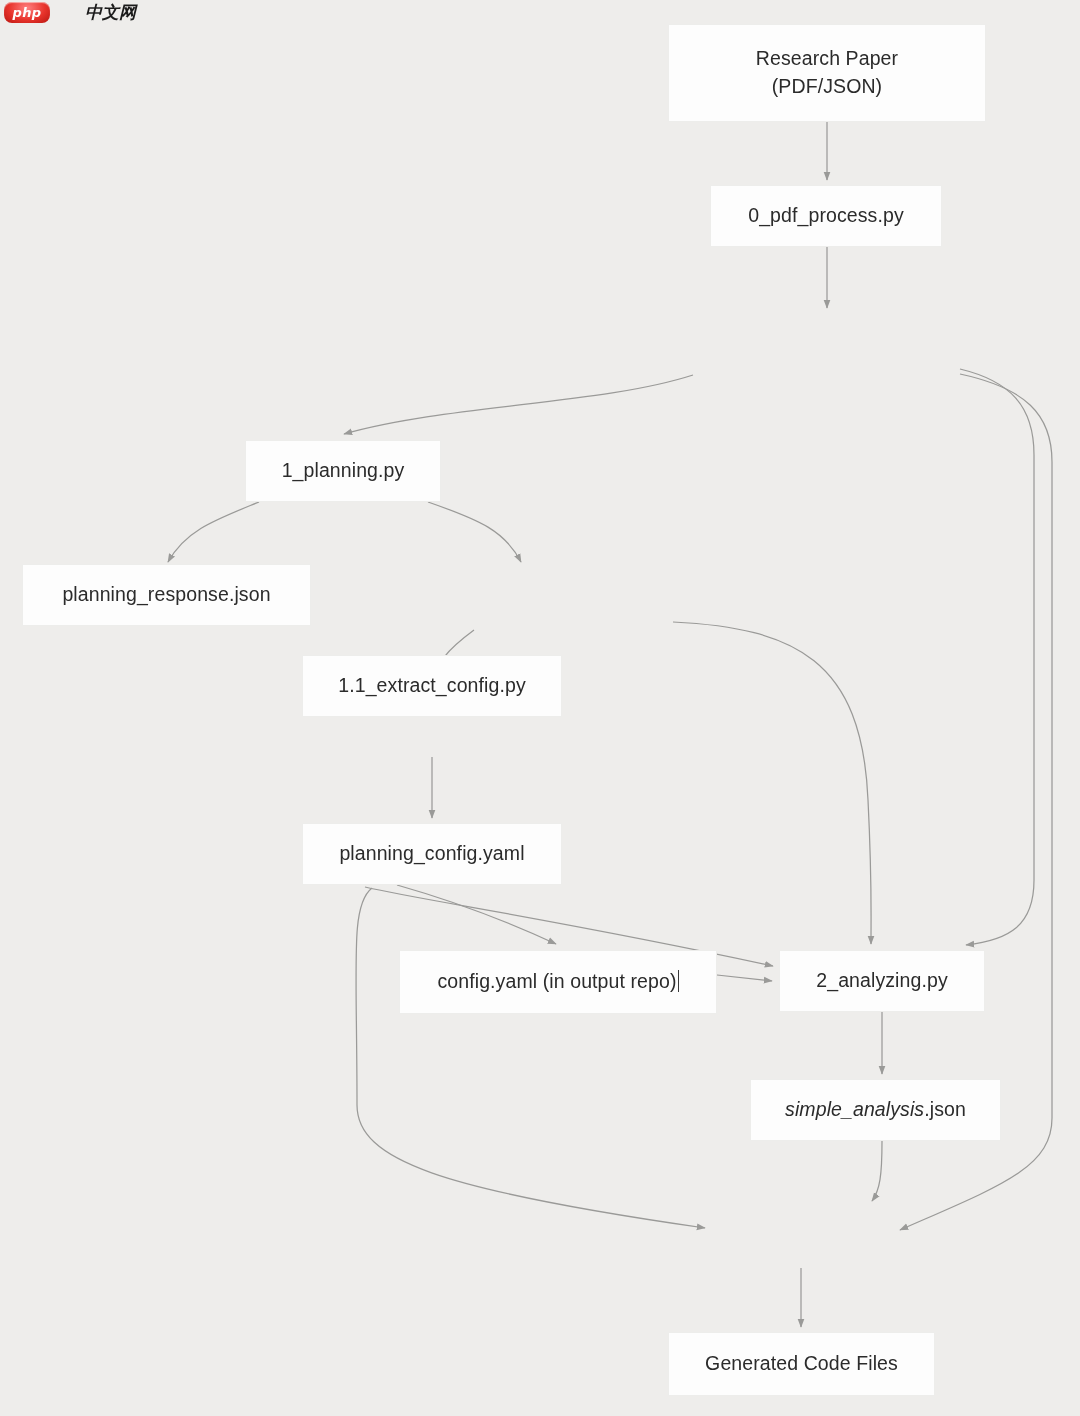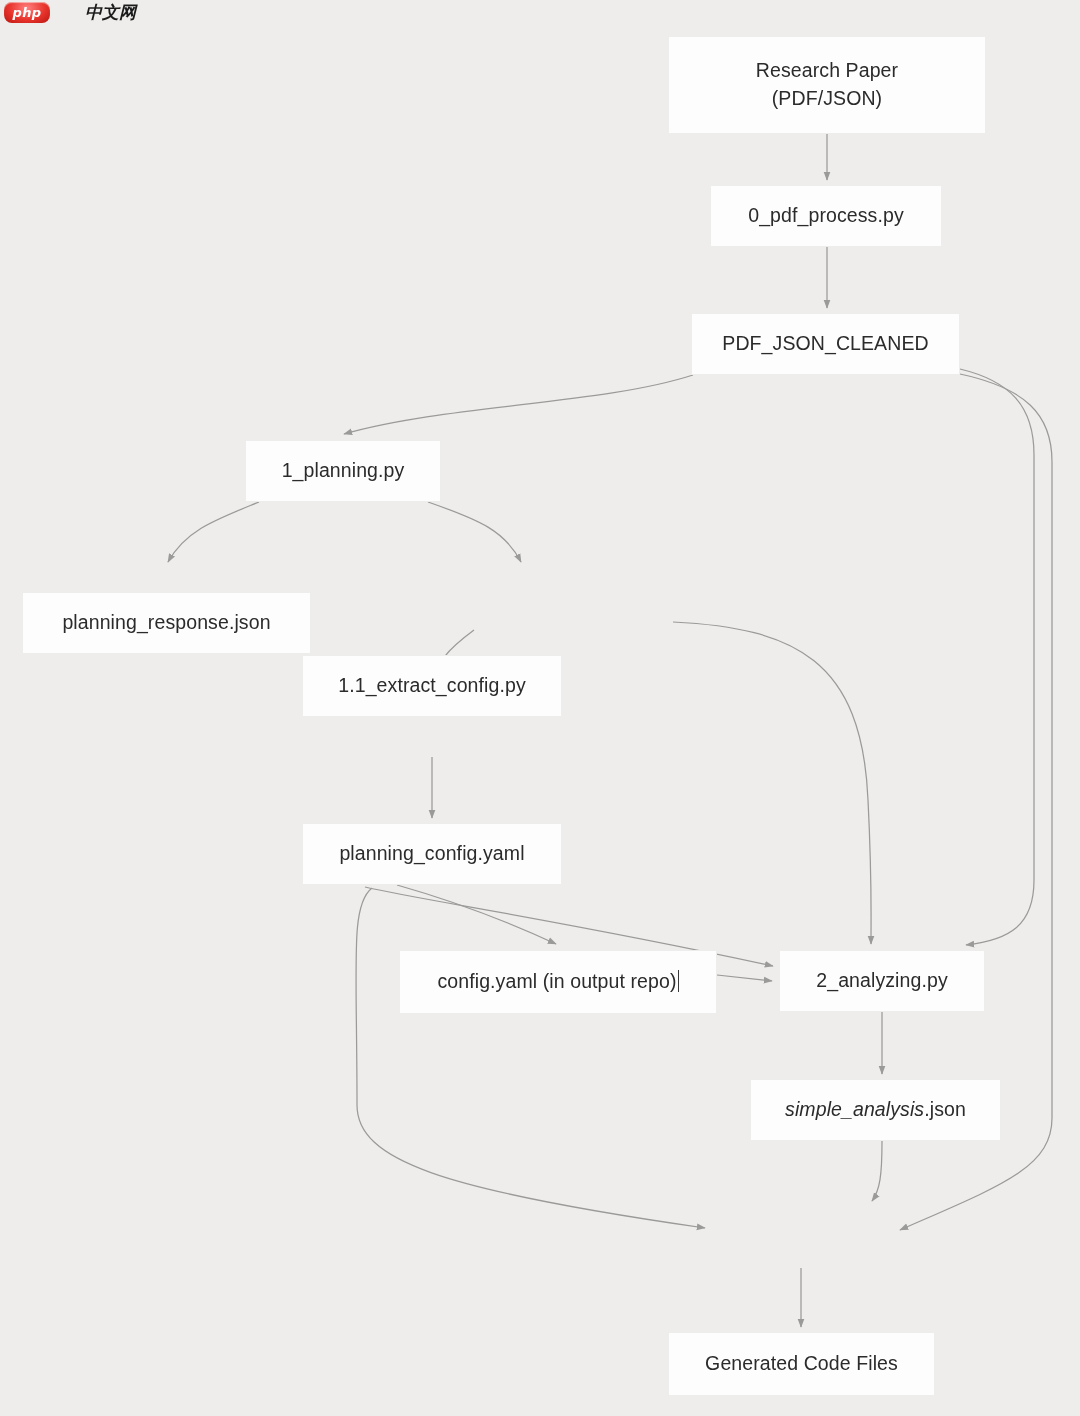--- a/index.html
+++ b/index.html
@@ -100,34 +100,31 @@
       <path d="M717,975 L772,981"></path>
 
       <path d="M882,1012 L882,1074"></path>
 
       <path d="M882,1141 C882,1175 880,1190 872,1201"></path>
 
       <path d="M801,1268 L801,1327"></path>
     </g>
   </svg>
 
-  <div class="node" id="n-research_paper" style="left: 668px; top: 36px; width: 318px; height: 98px;">
+  <div class="node" id="n-research_paper" style="left: 668px; top: 24px; width: 318px; height: 98px;">
     <span class="node-label">Research Paper
 (PDF/JSON)</span>
   </div>
   <div class="node" id="n-pdf_process" style="left: 710px; top: 185px; width: 232px; height: 62px;">
     <span class="node-label">0_pdf_process.py</span>
   </div>
-  <div class="node" id="n-pdf_json_cleaned" style="left: 691px; top: 313px; width: 269px; height: 62px;">
-    <span class="node-label">PDF_JSON_CLEANED</span>
-  </div>
   <div class="node" id="n-planning_py" style="left: 245px; top: 440px; width: 196px; height: 62px;">
     <span class="node-label">1_planning.py</span>
   </div>
-  <div class="node" id="n-planning_resp" style="left: 22px; top: 592px; width: 289px; height: 62px; align-items: center;">
+  <div class="node" id="n-planning_resp" style="left: 22px; top: 564px; width: 289px; height: 62px; align-items: center;">
     <span class="node-label">planning_response.json</span>
   </div>
   <div class="node" id="n-extract_config" style="left: 302px; top: 655px; width: 260px; height: 62px;">
     <span class="node-label">1.1_extract_config.py</span>
   </div>
   <div class="node" id="n-planning_config" style="left: 302px; top: 823px; width: 260px; height: 62px;">
     <span class="node-label">planning_config.yaml</span>
   </div>
   <div class="node" id="n-config_yaml" style="left: 399px; top: 950px; width: 318px; height: 64px;">
     <span><span class="node-label" style="display:inline">config.yaml (in output repo)</span><span class="caret"></span></span>

